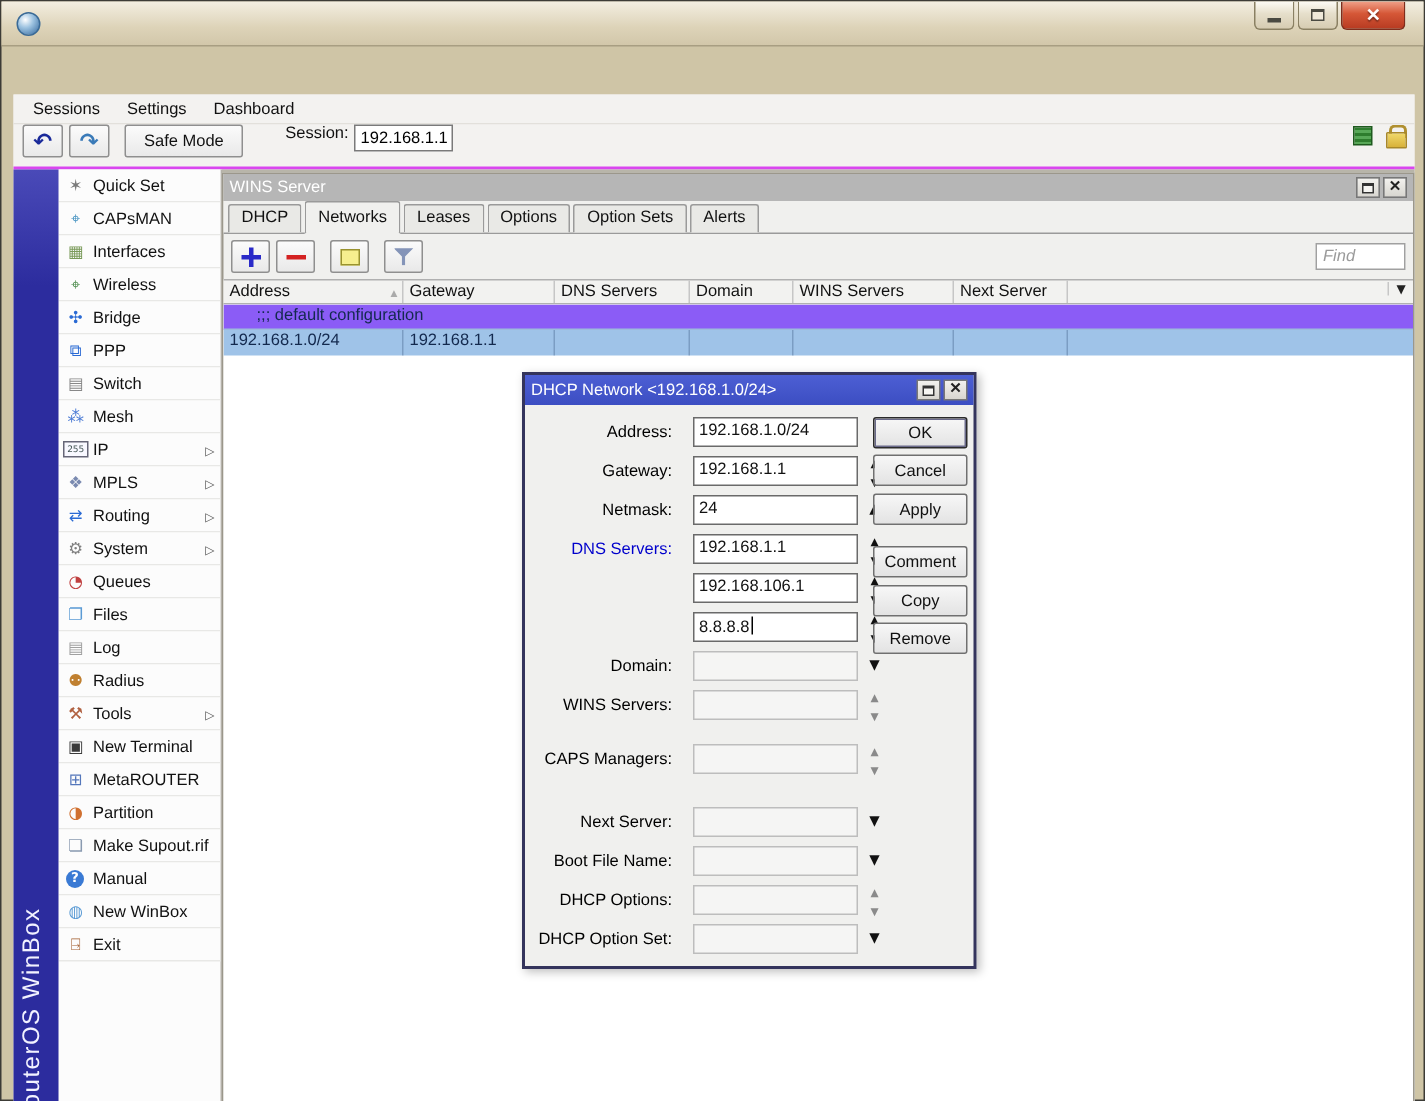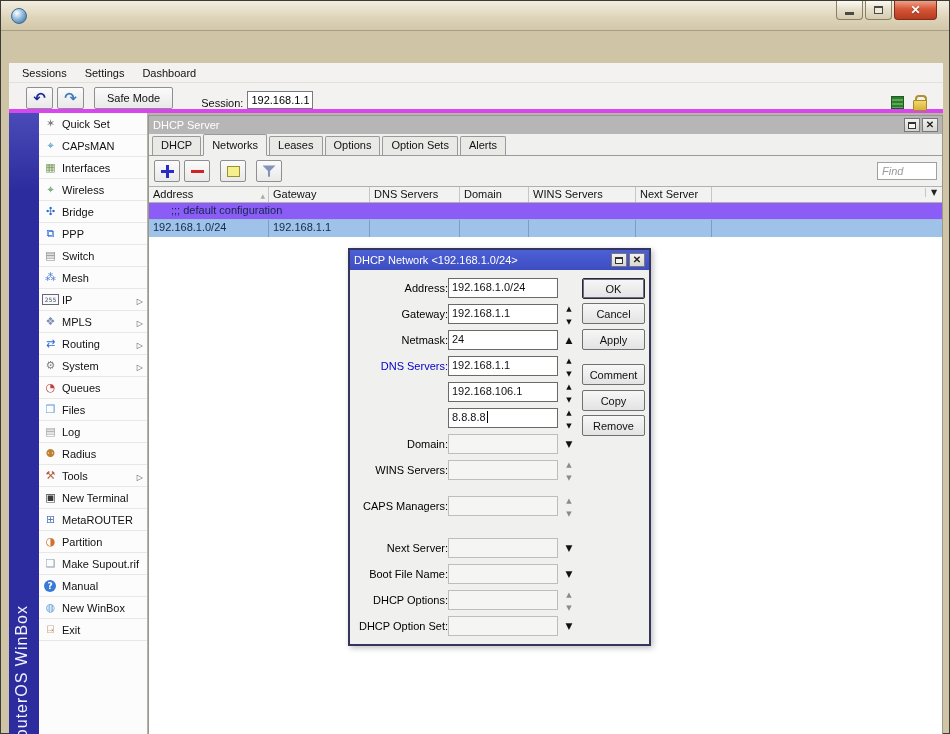--- a/index.html
+++ b/index.html
@@ -26,22 +26,22 @@
     border-color:#7e2d1c; }
   .glyph-min { width:9px; height:3px; background:#4a4a42; margin-top:6px; }
   .glyph-max { width:9px; height:8px; border:1px solid #4a4a42; border-top:2px solid #4a4a42; background:#efe9da; }
   .glyph-close { color:#fff; font-weight:bold; font-size:12px; text-shadow:0 1px 1px #7e2d1c; }
   
   .client { position:absolute; left:8px; top:30px; width:934px; height:696px;
     display:flex; flex-direction:column; background:#f3f2f0;margin-top:32px; }
   .menubar { height:20px; display:flex; align-items:center; padding-left:4px;
     background:#f3f2f0; border-bottom:1px solid #e2e0db; }
   .menu-item { padding:2px 9px; }
-  .toolbar { height:30px; display:flex; align-items:flex-end; padding:0 17px;
-    background:#f3f2f0; border-bottom:4px solid #d946ef; }
+  .toolbar { height:30px; display:flex; align-items:flex-start; padding:0 6px;
+    background:#f3f2f0; border-bottom:2px solid #d946ef; }
   .tbtn { height:22px; border:1px solid #8f8f8f; border-radius:2px;
     background:linear-gradient(180deg,#fbfbfb,#e9e9e9); display:flex;
     align-items:center; justify-content:center; margin-right:4px; }
   .tbtn.sq { width:27px; }
   .undo-g::before { content:"↶"; font-family:"DejaVu Sans",sans-serif; font-size:15px; font-weight:bold; color:#1a2a9a; }
   .redo-g::before { content:"↷"; font-family:"DejaVu Sans",sans-serif; font-size:15px; font-weight:bold; color:#3a7ab8; }
   .safe-mode { padding:0 12px; margin-left:6px; }
   .session-label { margin-left:24px; margin-right:4px; }
   .session-input { width:66px; height:18px; border:1px solid #7a7a7a; font-size:11px;
     padding:0 3px; font-family:"Liberation Sans",sans-serif; }
@@ -119,21 +119,21 @@
   .td.c4{width:107px;} .td.c5{width:76px;} .td.cf{flex:1; border-right:none;}
   .wstatus { height:22px; border-top:6px solid #4d7c0f; background:#f0f0ee;
     display:flex; padding-left:5px; }
   
   .dialog { position:absolute; left:347px; top:247px; width:303px; height:398px;
     background:#f0f0ee; border:2px solid #34345c; z-index:10; box-shadow:2px 2px 6px rgba(0,0,0,.25); }
   .dtitle { height:20px; background:linear-gradient(180deg,#4d5fd4,#3c4ec2); color:#fff;
     display:flex; align-items:center; padding:0 4px; }
   .dtitle .dt-text { flex:1; }
   .drow { position:absolute; left:6px; height:20px; display:flex; align-items:center; }
-  .dlabel { width:92px; text-align:right; margin-right:0; color:#000; white-space:nowrap; }
+  .dlabel { width:92px; text-align:right; margin-right:14px; color:#000; white-space:nowrap; }
   .dlabel.hl { color:#0000cc; }
   .dinput { width:110px; height:20px; border:1px solid #6a6a6a; background:#fff;
     padding:2px 3px 0; white-space:nowrap; overflow:hidden; }
   .dinput.disabled { border-color:#bdbdbd; background:#f5f5f4; }
   .caret { display:inline-block; width:1px; height:12px; background:#000; vertical-align:-2px; margin-left:1px; }
   .spin { width:14px; margin-left:4px; display:flex; flex-direction:column; align-items:center;
     font-family:"DejaVu Sans",sans-serif; color:#111; }
   .spin .u::before { content:"▲"; font-size:7px; line-height:6px; }
   .spin .d::before { content:"▼"; font-size:7px; line-height:6px; }
   .spin.gray { color:#8a8a8a; }
@@ -294,21 +294,21 @@
           </div>
         <div class="mitem">
             <span class="micon" style="color:#a05a2a">⍈</span>
             <span class="mlabel">Exit</span>
           </div>
       </div>
 
       <div class="mdi">
         <div class="dhcp-win">
           <div class="wtitle">
-            <span class="wt-text">DHCP Server</span>
+            <span class="wt-text">WINS Server</span>
             <span class="smallbtn">
                 <span class="g-restore"></span>
               </span>
             <span class="smallbtn">
                 <span class="g-x">✕</span>
               </span>
           </div>
 
           <div class="tabs">
             <span class="tab">DHCP</span>

